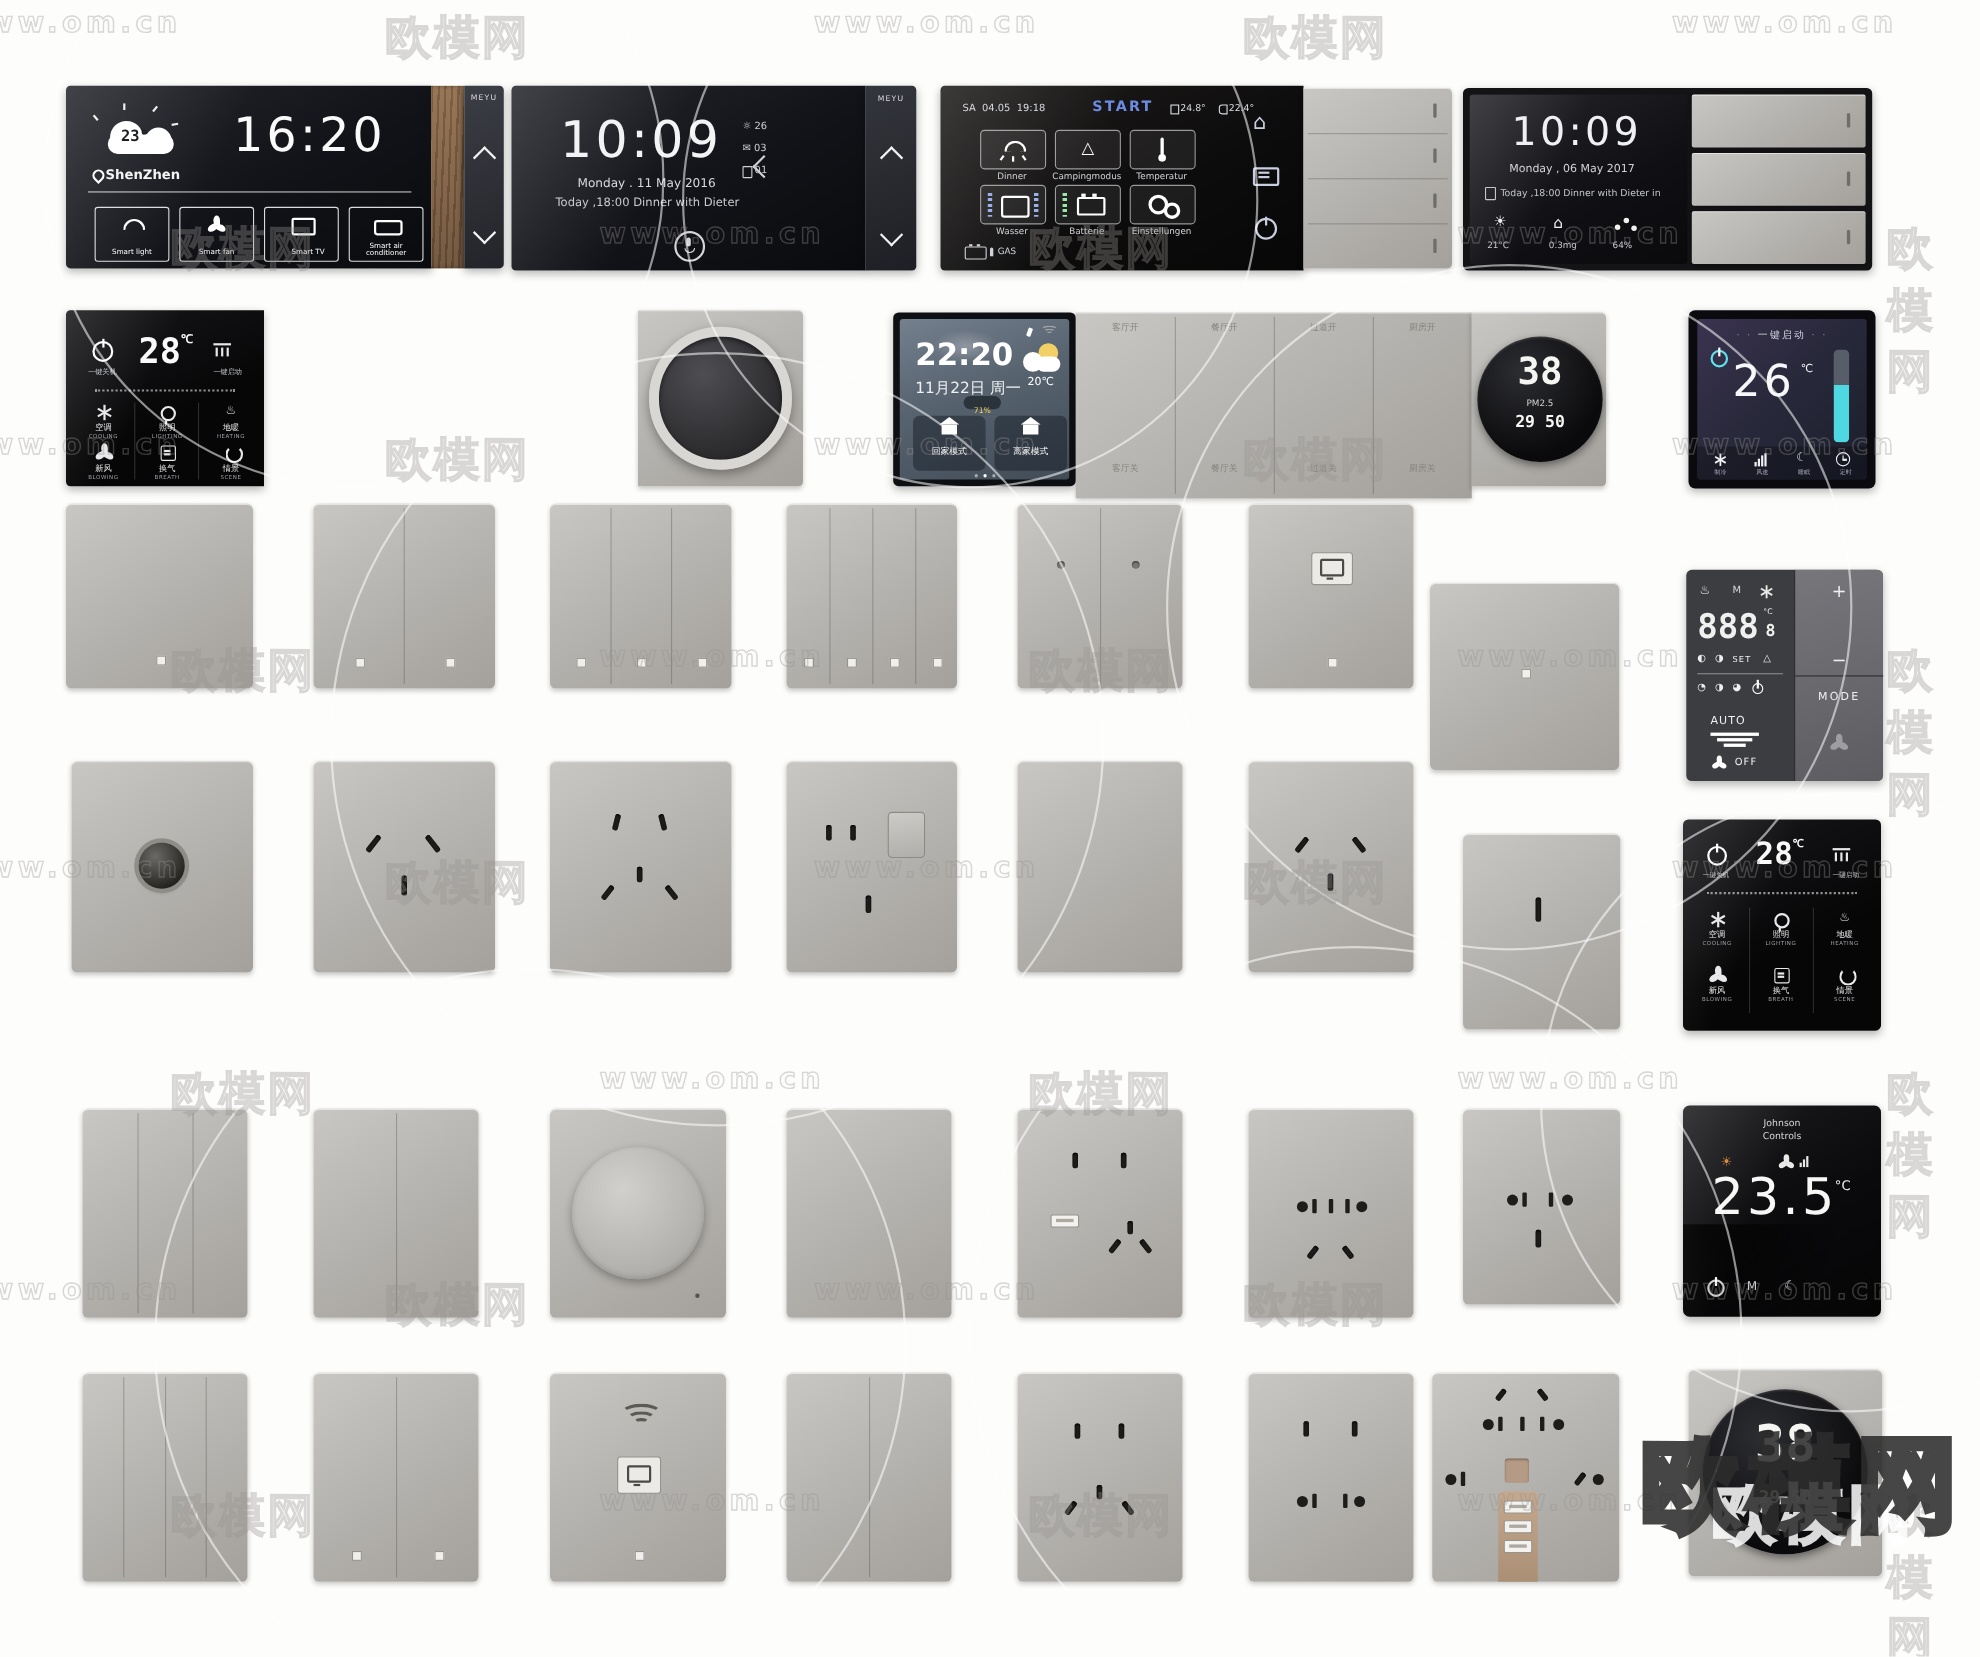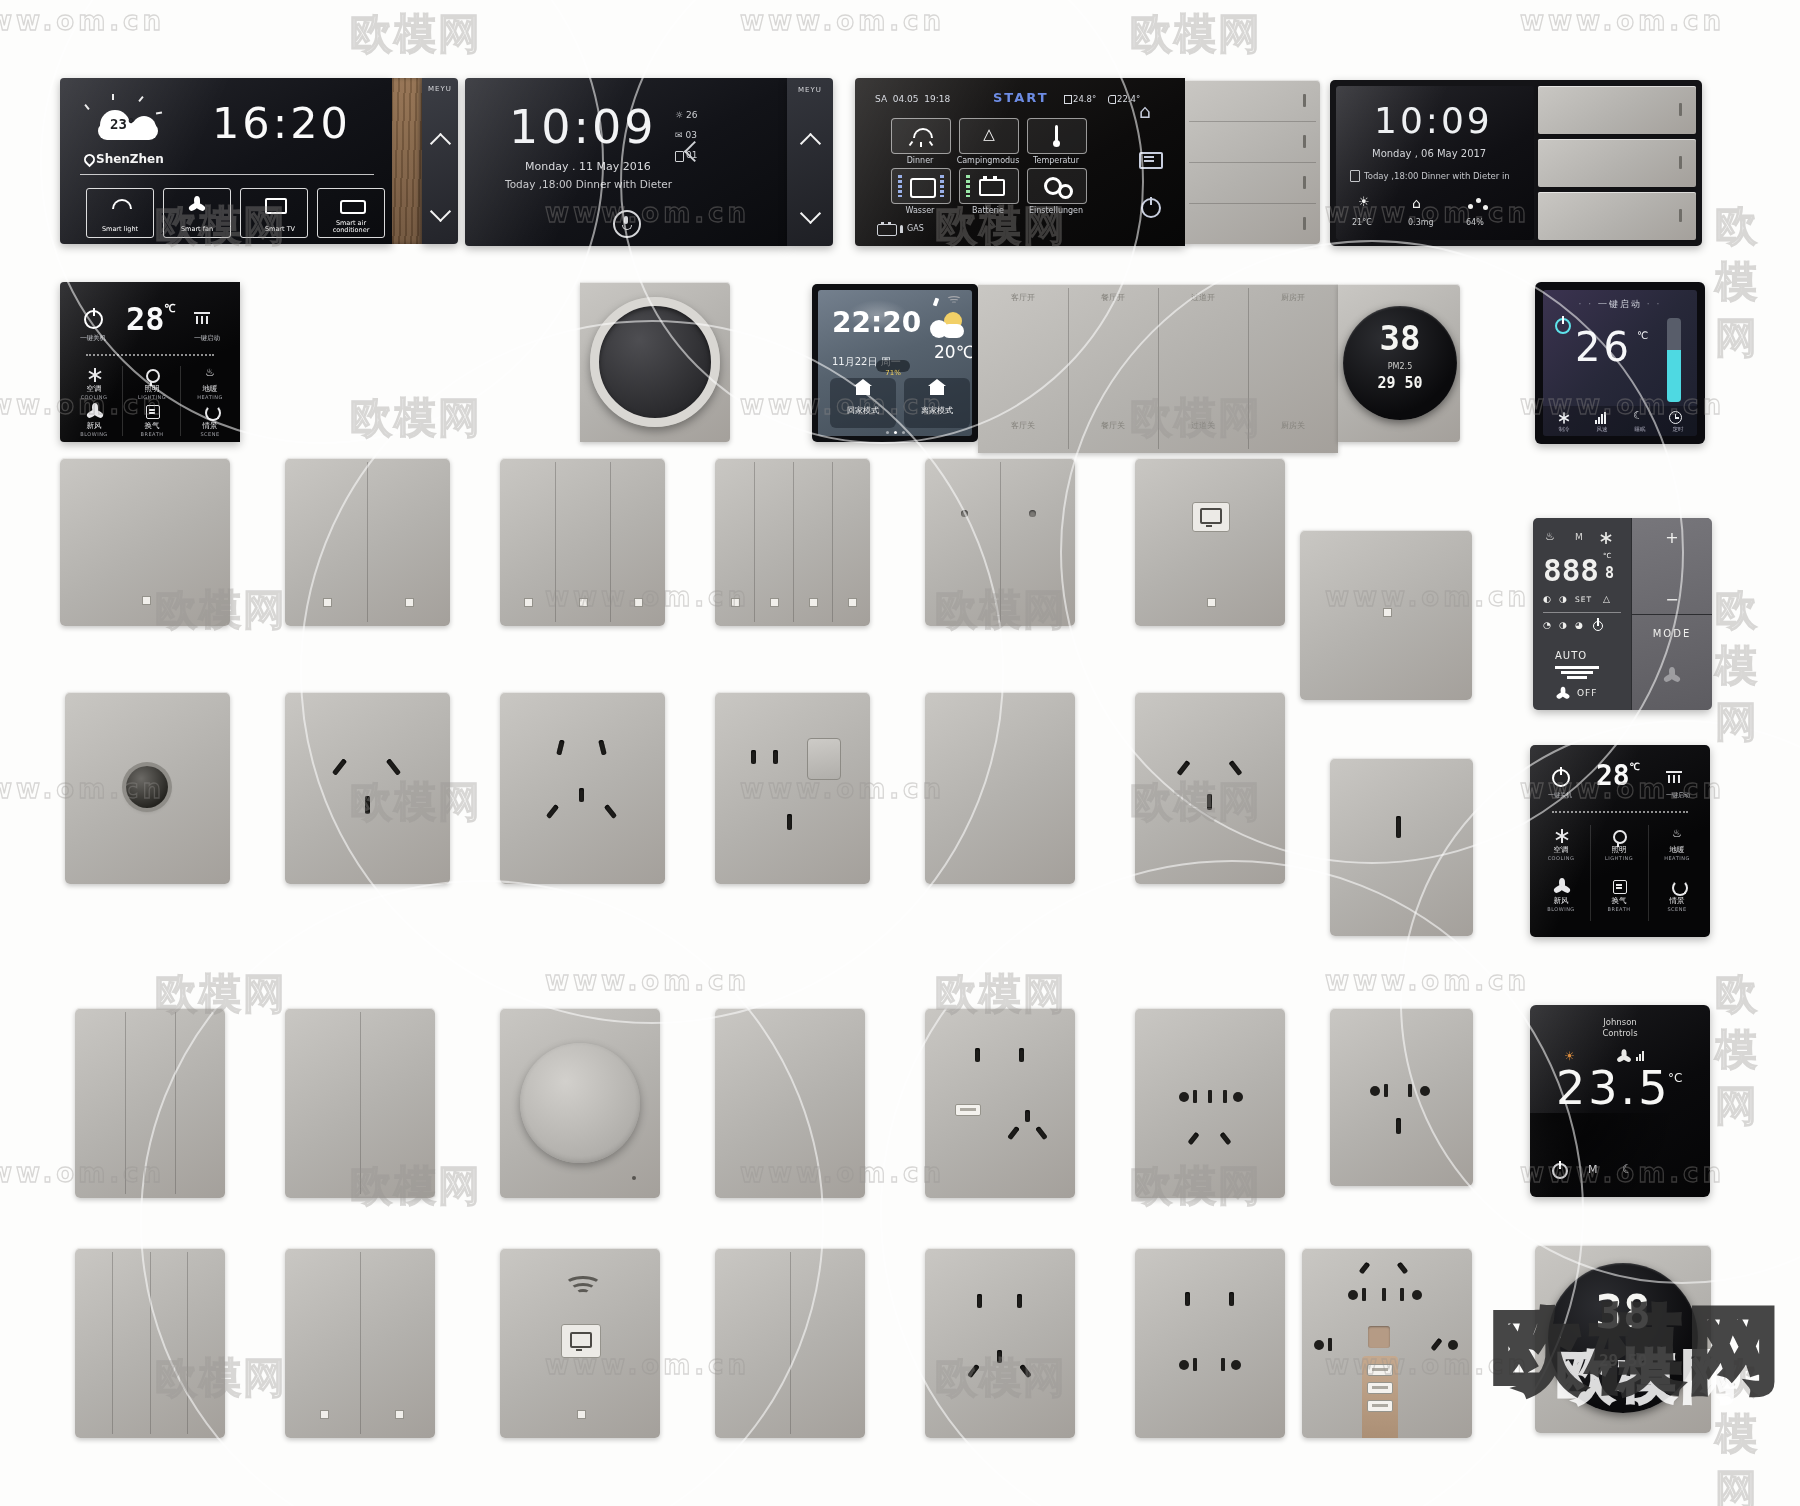--- a/index.html
+++ b/index.html
@@ -317,22 +317,22 @@
       <span class="wifiarc" style="left:128px;top:6px;transform:scale(.4);transform-origin:0 0;filter:invert(1);">
           <i></i>
           <i></i>
           <i></i>
         </span>
       <div class="abs" style="left:112px;top:22px;width:40px;height:26px;">
         <span class="abs" style="left:14px;top:0;width:18px;height:18px;background:#f2d067;border-radius:50%;"></span>
         <span class="abs" style="left:0;top:8px;width:18px;height:18px;background:#fff;border-radius:50%;"></span>
         <span class="abs" style="left:12px;top:12px;width:22px;height:14px;background:#fff;border-radius:8px;"></span>
       </div>
-      <div class="t" style="left:14px;top:65px;font-size:10px;color:#eef0f2;text-align:center;">11月22日 周一</div>
-      <div class="t" style="left:116px;top:52px;font-size:17px;color:#fff;">20℃</div>
+      <div class="t" style="left:14px;top:54px;font-size:14px;color:#eef0f2;text-align:center;">11月22日 周一</div>
+      <div class="t" style="left:116px;top:52px;font-size:10px;color:#fff;">20℃</div>
       <div class="abs" style="left:58px;top:70px;width:34px;height:12px;background:rgba(10,14,20,.55);border-radius:6px;text-align:center;"><span style="font-size:7px;color:#f5d35e;line-height:12px;">71%</span></div>
       <div class="modebtn" style="left:12px;top:88px;width:66px;height:50px;"><span class="housec"></span><span style="display:block;font-size:8px;margin-top:6px;">回家模式</span></div>
       <div class="modebtn" style="left:86px;top:88px;width:66px;height:50px;"><span class="housec"></span><span style="display:block;font-size:8px;margin-top:6px;">离家模式</span></div>
       <span class="abs" style="left:68px;top:141px;width:3px;height:3px;background:rgba(255,255,255,.5);border-radius:50%;"></span>
       <span class="abs" style="left:76px;top:141px;width:3px;height:3px;background:#fff;border-radius:50%;"></span>
       <span class="abs" style="left:84px;top:141px;width:3px;height:3px;background:rgba(255,255,255,.5);border-radius:50%;"></span>
     </div>
   </div>
   <div class="plate" style="left:978px;top:284px;width:360px;height:169px;border-radius:0;">
     <div class="vdiv" style="left:90px;"></div>

